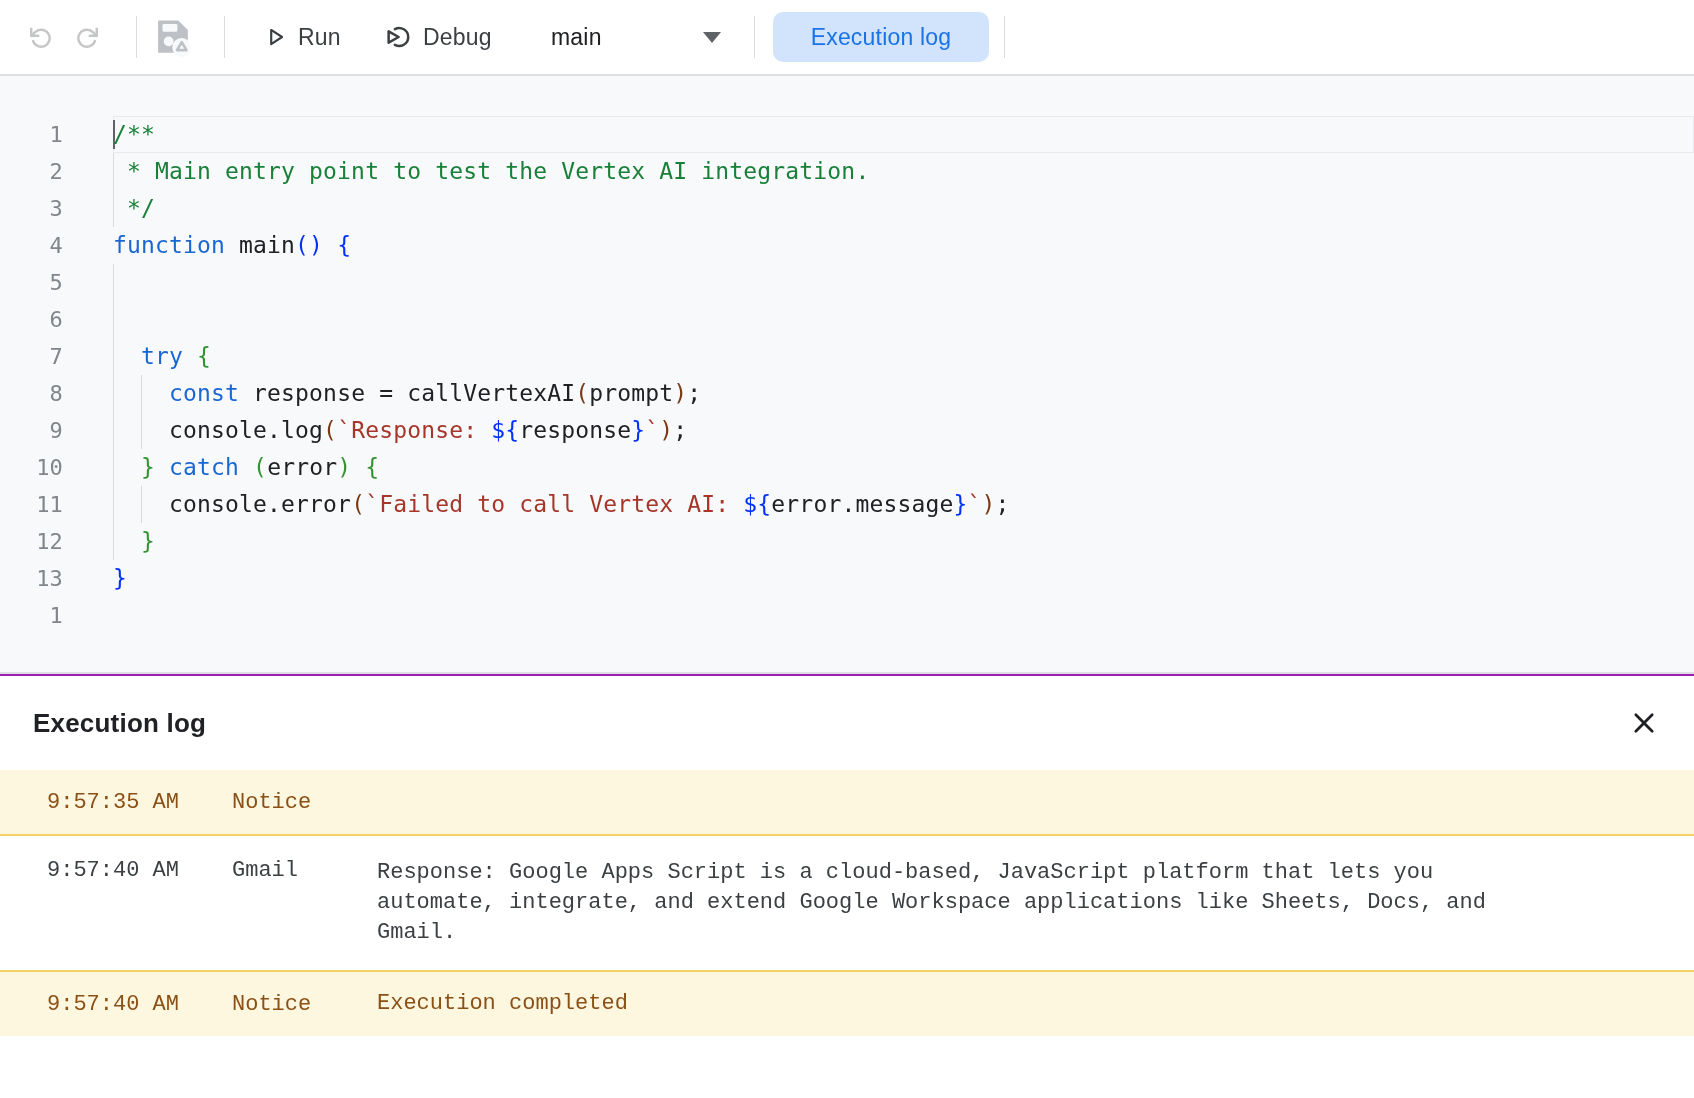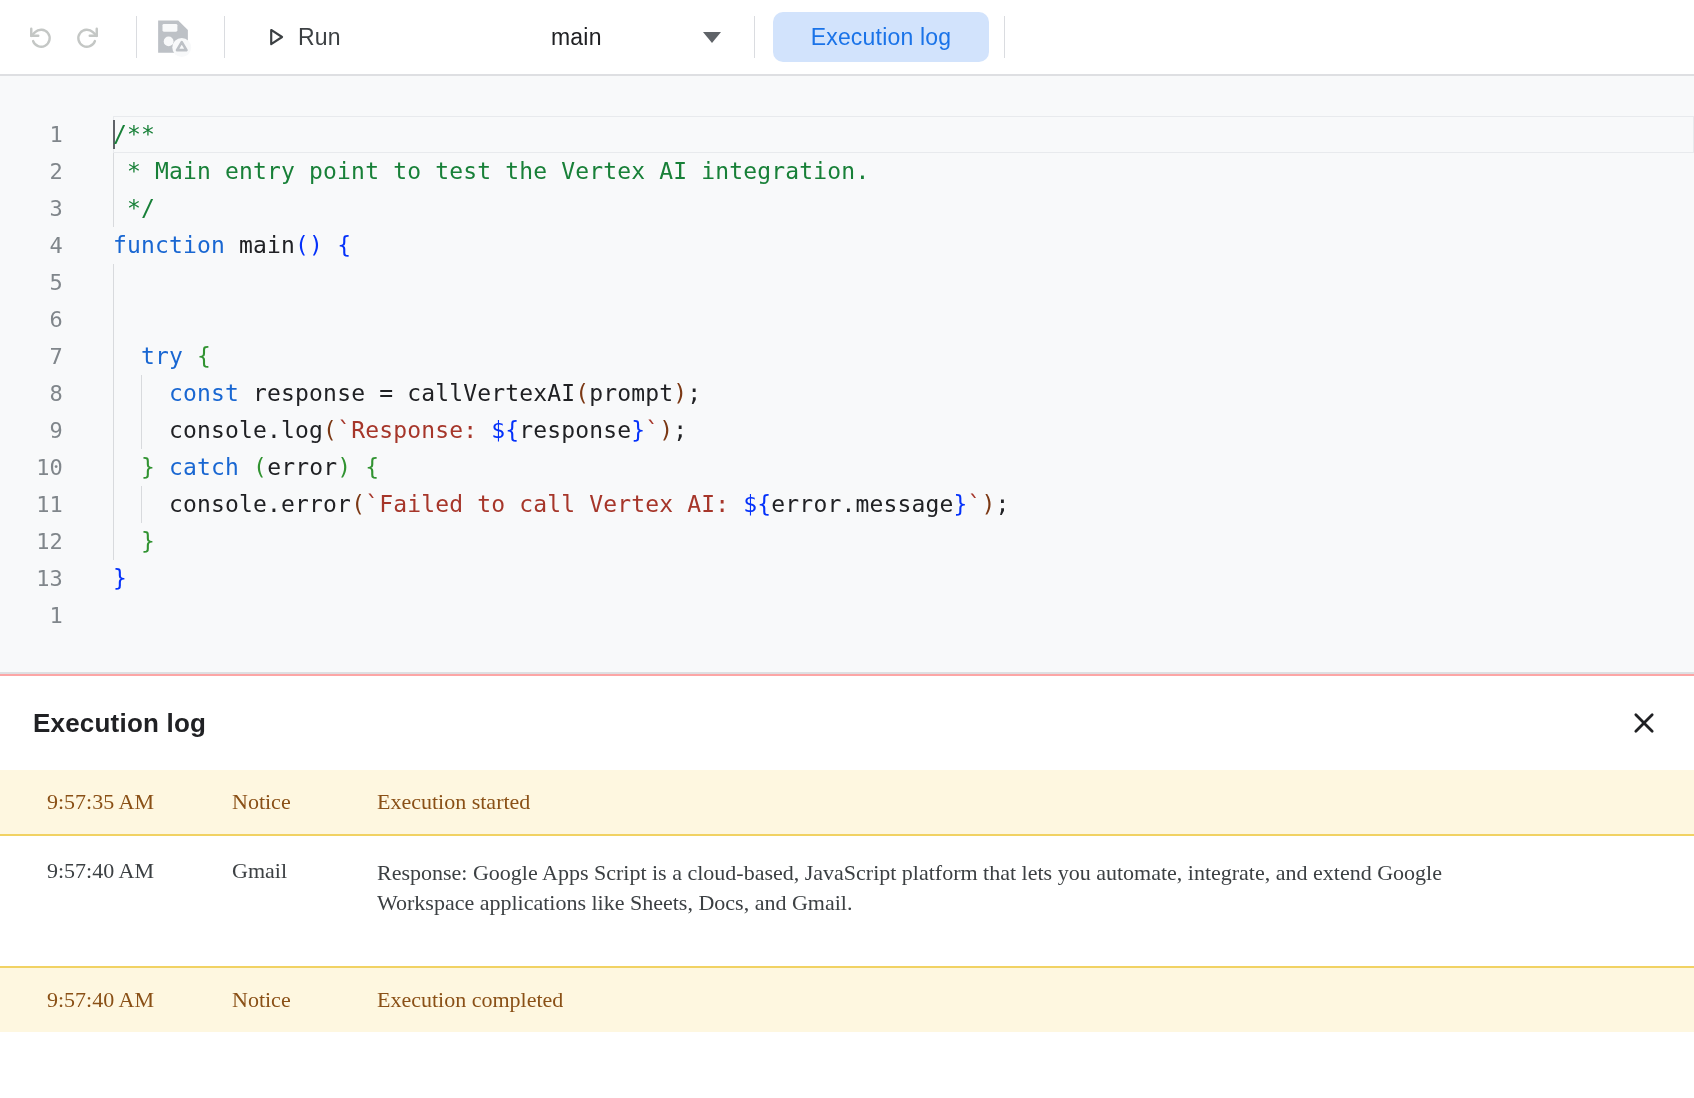--- a/index.html
+++ b/index.html
@@ -4,21 +4,21 @@
 <style>
   :root{
     --accent:#1a73e8; --pill_bg:#d2e3fc; --toolbar_text:#3c4043; --icon_disabled:#c4c7c5;
     --divider:#dadce0; --editor_bg:#f8f9fa; --gutter:#80868b; --kw:#1967d2; --comment:#188038;
     --str:#a6362a; --txt:#202124; --b1:#0431fa; --b2:#319331; --b3:#7b3814; --guide:#d8dadd;
     --active_border:#e8eaed; --cursor:#5f6368; --panel_title:#202124; --notice_bg:#fef7e0;
     --notice_text:#8a5016; --notice_border:#f1d263; --info_text:#3c4043;
   }
   *{margin:0;padding:0;box-sizing:border-box}
   body{background:#fff}
-  .screen{position:relative;width:1694px;height:1098px;background:#fca5a5;overflow:hidden;
+  .screen{position:relative;width:1694px;height:1098px;background:#a21caf;overflow:hidden;
           font-family:"Liberation Sans",sans-serif;}
 
   
   .toolbar{position:absolute;top:0;left:0;width:100%;height:76px;background:#fff;
            border-bottom:2px solid #dedfe2;}
   .tb-btn{position:absolute;top:0;height:74px;display:flex;align-items:center;gap:10px;
           background:none;border:none;cursor:pointer;font-family:"Liberation Sans",sans-serif;}
   .tb-label{font-size:23px;font-weight:500;color:var(--toolbar_text);letter-spacing:.2px}
   .tb-divider{position:absolute;top:16px;width:1px;height:42px;background:var(--divider)}
   .pill{position:absolute;left:773px;top:12px;width:216px;height:50px;background:var(--pill_bg);
@@ -46,21 +46,21 @@
   .tk-k{color:var(--kw)} .tk-c{color:var(--comment)} .tk-s{color:var(--str)}
   .tk-t{color:var(--txt)} .tk-b1{color:var(--b1)} .tk-b2{color:var(--b2)} .tk-b3{color:var(--b3)}
 
   
   .log-panel{position:absolute;top:676px;left:0;width:100%;height:422px;background:#fff}
   .log-header{position:relative;height:94px;display:flex;align-items:center;
               justify-content:space-between;padding:0 30px 0 33px;background:#fff}
   .log-title{font-size:26px;font-weight:700;color:var(--panel_title);letter-spacing:.2px}
   .close-btn{background:none;border:none;cursor:pointer;width:40px;height:40px;display:flex;
              align-items:center;justify-content:center}
-  .log-entries{font-family:Liberation Serif, serif;font-size:22px;border-radius:31px;}
+  .log-entries{font-family:Liberation Mono, monospace;font-size:22px;border-radius:31px;}
   .log-row{display:flex;align-items:center;padding-left:47px;}
   .log-row.notice{background:var(--notice_bg);color:var(--notice_text);height:66px}
   .log-entries .log-row.notice:first-child{border-bottom:2px solid var(--notice_border)}
   .log-entries .log-row.notice:last-child{border-top:2px solid var(--notice_border)}
   .log-row.info{color:var(--info_text);min-height:130px;align-items:flex-start;padding-top:22px;
                 padding-bottom:22px;background:#fff}
   .log-time{width:185px;flex:none}
   .log-level{width:145px;flex:none}
   .log-msg{width:1152px;line-height:30px;white-space:pre-wrap;word-wrap:break-word}
   svg{display:block}
@@ -103,20 +103,29 @@
 
     <button class="tb-btn" style="left:262px">
       <span>
         <svg width="26" height="26" viewBox="0 0 24 24" fill="none" stroke="#3c4043" stroke-width="2" stroke-linejoin="round">
           <path d="M8.5 5.5 L18.5 12 L8.5 18.5 Z"></path>
         </svg>
       </span>
       <span class="tb-label">Run</span>
     </button>
 
+    <button class="tb-btn" style="left:383px">
+      <span>
+        <svg width="30" height="30" viewBox="0 0 24 24" fill="none" stroke="#3c4043" stroke-width="2" stroke-linecap="round" stroke-linejoin="round">
+          <path d="M9.5 5.7 a7.2 7.2 0 1 1 0 12.6"></path>
+          <path d="M4.5 7.5 L4.5 16.5 L12.5 12 Z"></path>
+        </svg>
+      </span>
+      <span class="tb-label">Debug</span>
+    </button>
 
     <button class="fn-select">
       <span class="fn-value">main</span>
       <span class="caret"></span>
     </button>
 
     <div class="tb-divider" style="left:754px"></div>
     <button class="pill">
       <span>Execution log</span>
     </button>
@@ -151,21 +160,20 @@
             <line x1="5" y1="5" x2="19" y2="19"></line>
             <line x1="19" y1="5" x2="5" y2="19"></line>
           </svg>
         </span>
       </button>
     </div>
     <div class="log-entries">
         <div class="log-row notice">
           <span class="log-time">9:57:35 AM</span>
           <span class="log-level">Notice</span>
-          <span class="log-msg">Execution started</span>
         </div>
         <div class="log-row info">
           <span class="log-time">9:57:40 AM</span>
           <span class="log-level">Gmail</span>
           <span class="log-msg">Response: Google Apps Script is a cloud-based, JavaScript platform that lets you automate, integrate, and extend Google Workspace applications like Sheets, Docs, and Gmail.</span>
         </div>
         <div class="log-row notice">
           <span class="log-time">9:57:40 AM</span>
           <span class="log-level">Notice</span>
           <span class="log-msg">Execution completed</span>

